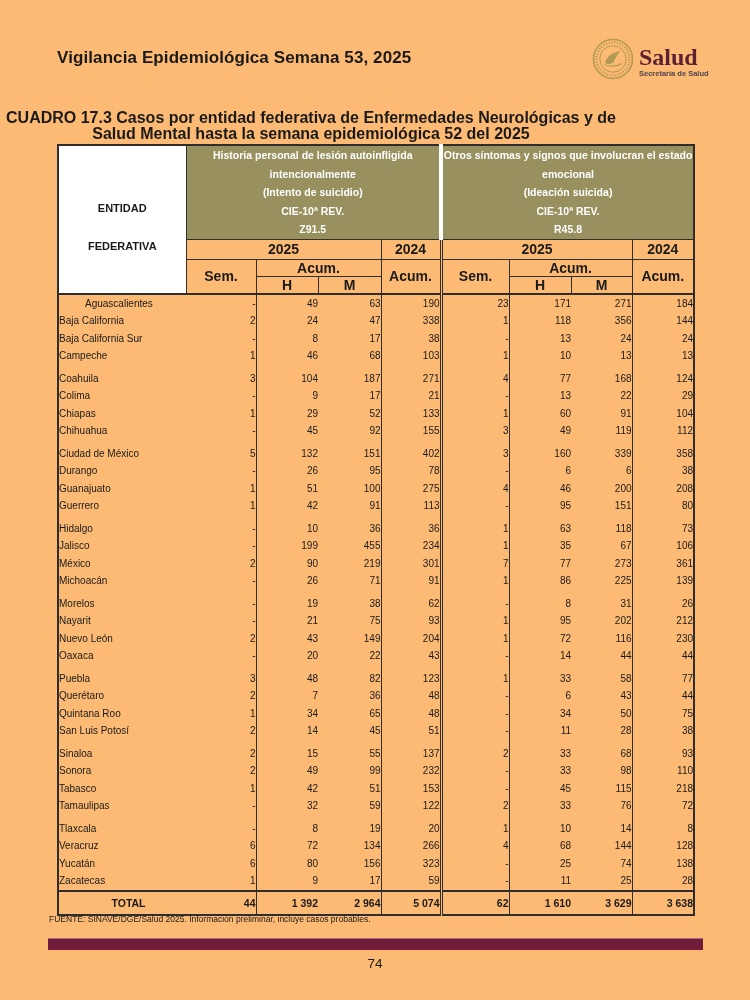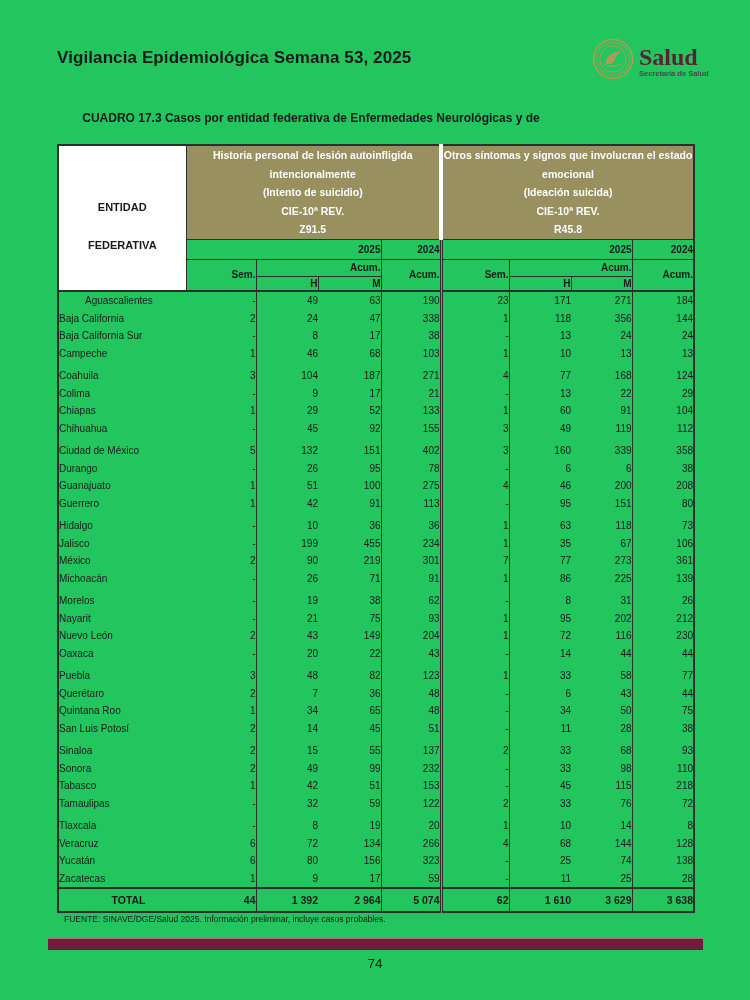--- a/index.html
+++ b/index.html
@@ -1,60 +1,60 @@
 <!DOCTYPE html>
 <html><head>
 <meta charset="utf-8">
 <style>
   html,body { margin:0; padding:0; background:#e8e8e8; }
   #page {
     position:relative; width:750px; height:1000px; margin:0 auto;
-    background:#22c55e; overflow:hidden;
+    background:#fdba74; overflow:hidden;
     font-family:"Liberation Sans", sans-serif; color:#1a1a1a;
     --olive:#98905f; --bar:#701c3a; --gold:#b29a55; --maroon:#5c1f33; --bord:#2e2e2e;
   }
   
   .doc-header { position:absolute; left:57px; top:48px; font-size:17px; font-weight:bold; letter-spacing:0.1px; }
   .logo { position:absolute; left:592px; top:38px; display:flex; align-items:center; gap:5px; }
   .logo-text { display:flex; flex-direction:column; line-height:1; }
   .logo-title { font-size:24px; font-weight:bold; color:var(--maroon); font-family:"Liberation Serif", serif; }
   .logo-sub { font-size:7.5px; color:#4d4450; margin-top:1px; font-weight:bold; }
   
   .tbl-title { position:absolute; left:0; top:110px; width:622px; text-align:center;
-    font-size:12px; font-weight:bold; line-height:16px; }
+    font-size:16px; font-weight:bold; line-height:16px; }
   
   table.t { position:absolute; left:57px; top:144px; width:636px;
     border-collapse:collapse; table-layout:fixed; border:2px solid var(--bord); }
   .t th, .t td { padding:0; margin:0; overflow:hidden; white-space:nowrap; }
   .t thead th { font-weight:bold; }
   thead tr.r1 { height:94px; }
   thead tr.r2 { height:20px; }
   thead tr.r3 { height:17px; }
   thead tr.r4 { height:15px; }
   .ent-h { background:#fff; font-size:11px; border-right:1px solid var(--bord); }
   .ent-h div { line-height:22px;margin-top:16px; }
   .g1, .g2 { background:var(--olive); color:#fff; font-size:10.5px; border-bottom:1px solid var(--bord); vertical-align:middle; }
   .g1 div, .g2 div { line-height:18.5px; text-align:center; }
   .g2 { border-left:4px solid #ffffff; }
-  .hd { font-size:10px; text-align:right; vertical-align:middle; }
+  .hd { font-size:14px; text-align:center; vertical-align:middle; }
   .b-r { border-right:1px solid var(--bord); }
   .b-b { border-bottom:1px solid var(--bord); }
   .sep { border-left:3px double var(--bord); }
   tbody tr:first-child td { border-top:2px solid var(--bord);padding-left:26px; }
   .drow td { height:17.5px; line-height:17.5px; font-size:10px; vertical-align:middle; }
   .ent { text-align:left; padding-left:4px; font-size:10.5px; }
   .num { text-align:right; padding-right:7px; }
   td.sem1, td.sem2 { border-right:1px solid var(--bord); }
   td.m1, td.m2 { border-right:1px solid var(--bord); }
   td.sem2 { border-left:3px double var(--bord); }
   tr.spacer td { height:5px; line-height:5px; }
   tfoot td { border-top:2px solid var(--bord); height:22px; line-height:22px; font-weight:bold; font-size:10.5px; }
   tfoot td.ent { text-align:center; padding-left:12px; }
   
-  .footnote { position:absolute; left:64px; top:914px; font-size:8.5px; color:#1a1a1a; }
+  .footnote { position:absolute; left:49px; top:914px; font-size:8.5px; color:#1a1a1a; }
   .footer-bar { position:absolute; left:48px; top:938px; width:655px; height:11px; background:var(--bar); border-top:1px solid #a96a80; }
   .page-number { position:absolute; left:0; top:956px; width:750px; text-align:center; font-size:13.5px; }
 </style>
 </head>
 <body>
 
 <div id="page" style="--olive: #98905f; --bar: #701c3a; --maroon: #5c1f33; --bord: #2e2e2e;">
 
   <div class="doc-header">Vigilancia Epidemiológica Semana 53, 2025</div>
 
@@ -69,20 +69,21 @@
       </svg>
     </span>
     <span class="logo-text">
       <span class="logo-title">Salud</span>
       <span class="logo-sub">Secretaría de Salud</span>
     </span>
   </div>
 
   <div class="tbl-title">
     <div>CUADRO 17.3  Casos por entidad federativa de Enfermedades Neurológicas y de</div>
+    <div>Salud Mental hasta la semana epidemiológica 52 del 2025</div>
   </div>
 
   <table class="t">
     <colgroup>
       <col style="width:128px">
         <col style="width:70px">
         <col style="width:62px">
         <col style="width:63px">
         <col style="width:60px">
       <col style="width:68px">

